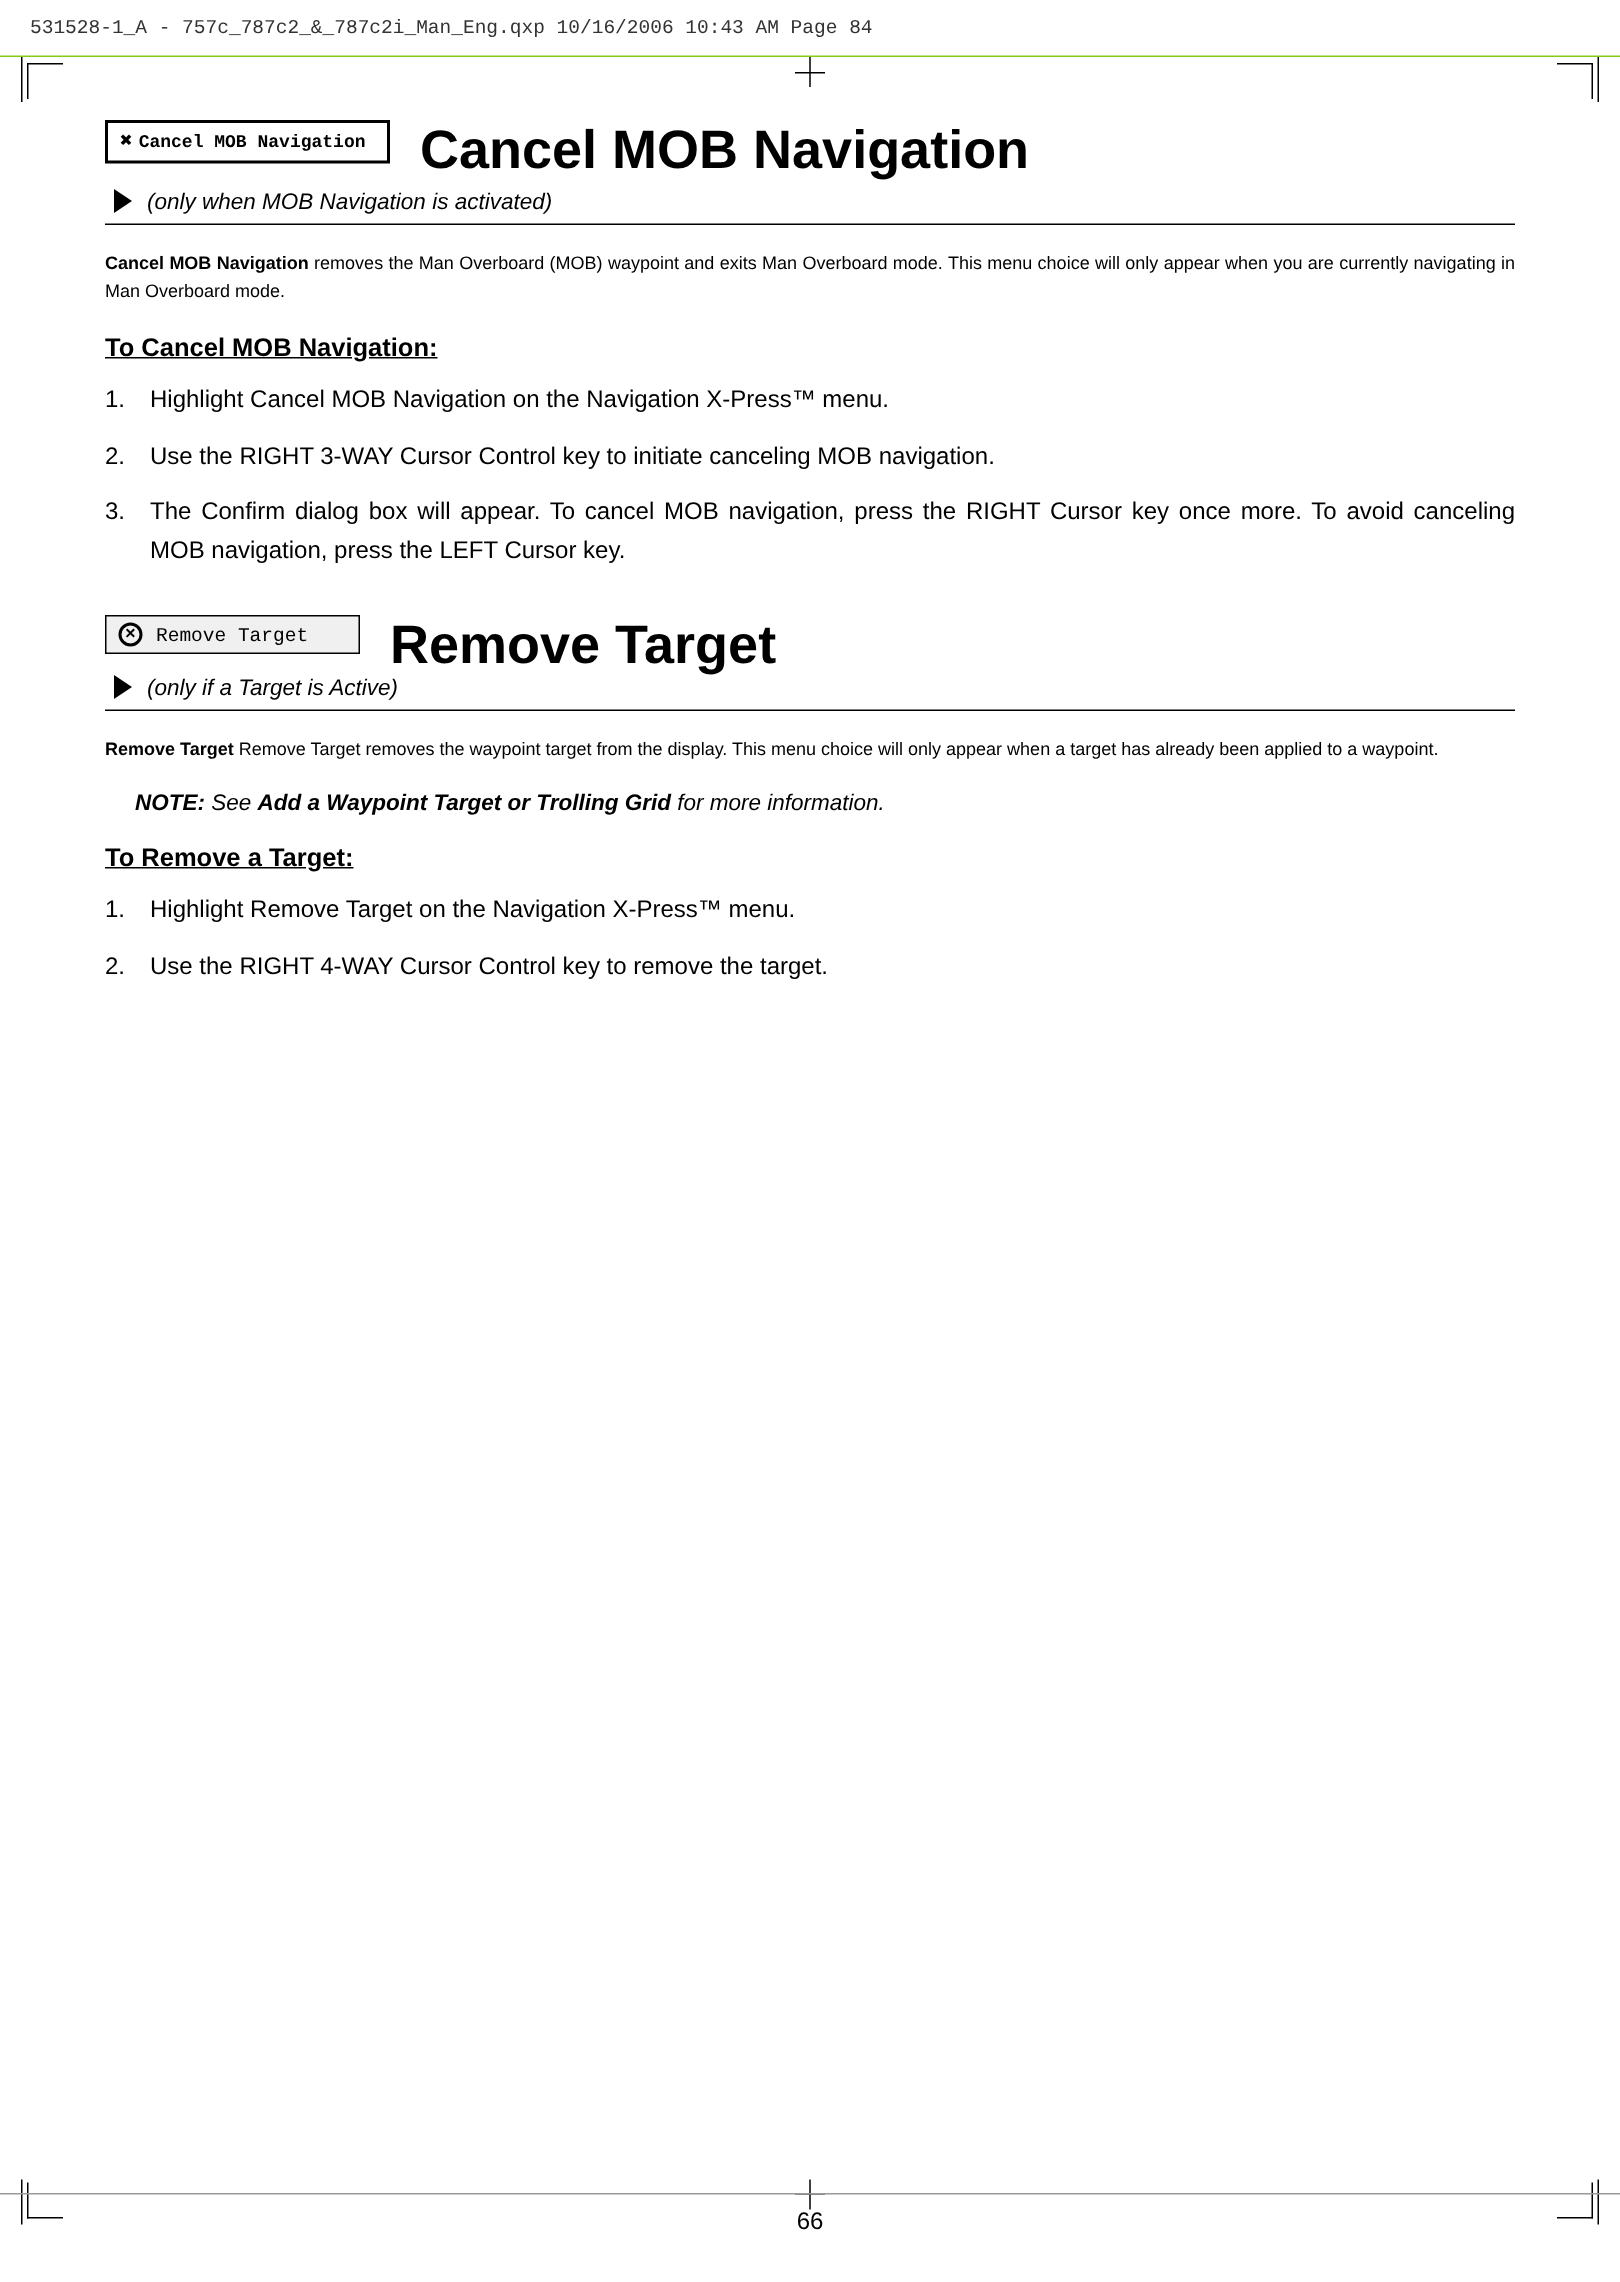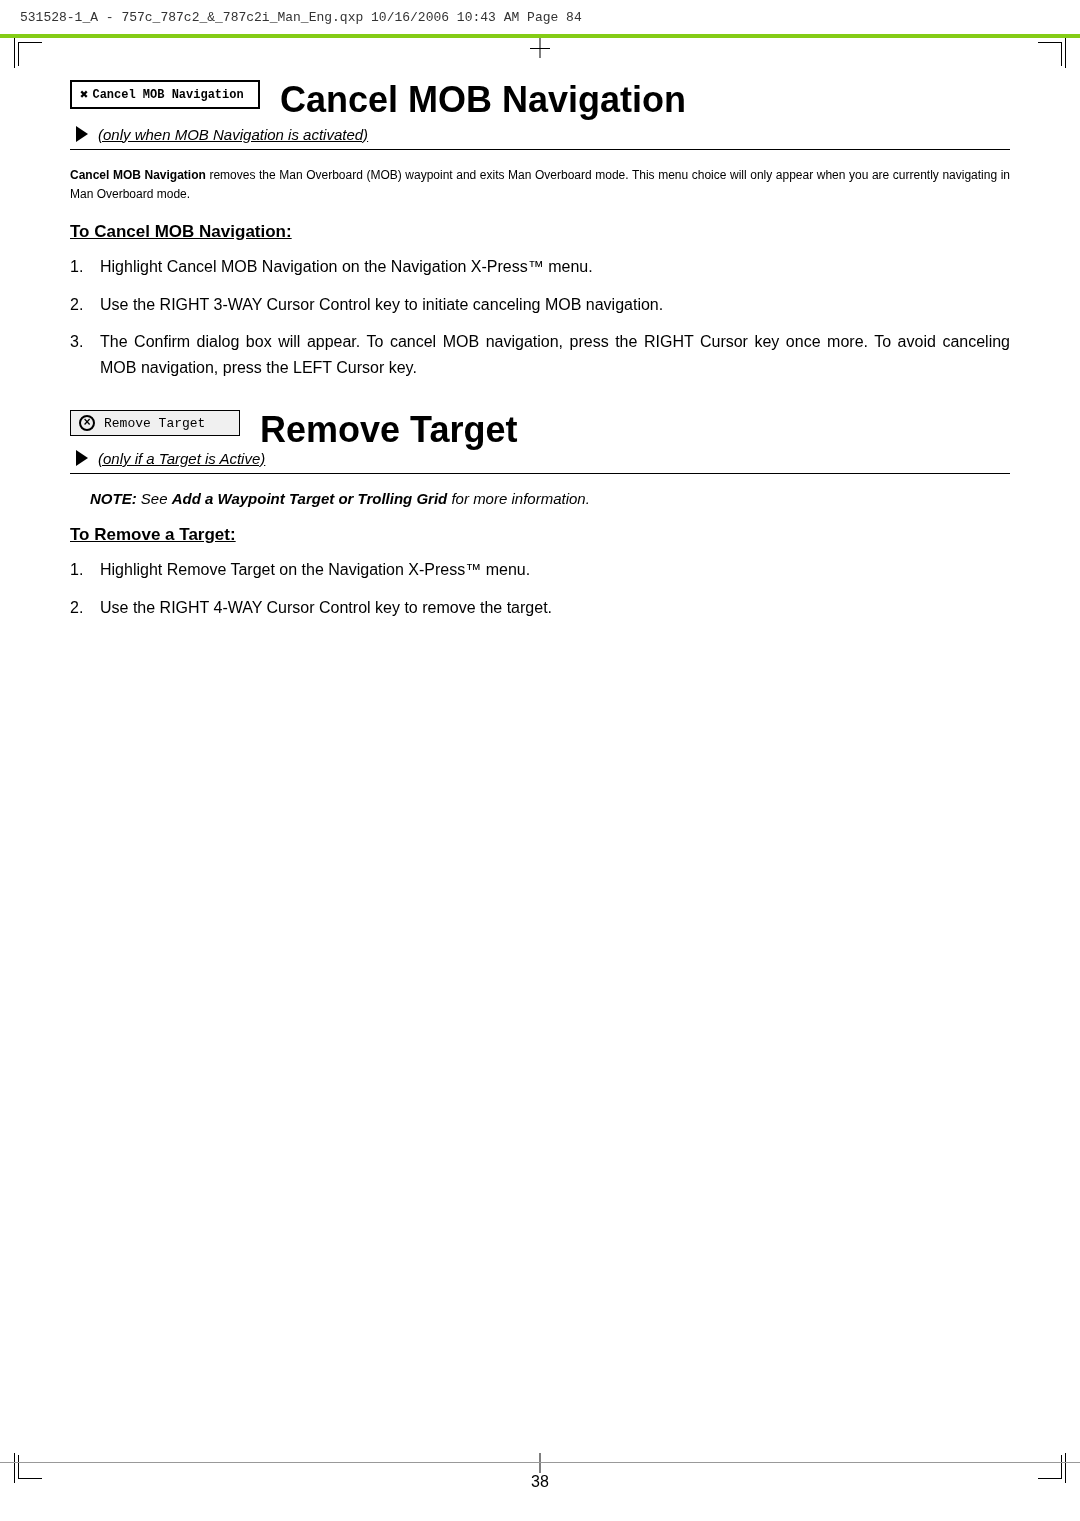--- a/index.html
+++ b/index.html
@@ -25,21 +25,21 @@
       padding: 0;
     }
 
     
     .header-bar {
       position: absolute;
       top: 0;
       left: 0;
       right: 0;
       height: 38px;
-      border-bottom: 4px solid #84cc16;
+      border-bottom: 1px solid #84cc16;
       display: flex;
       align-items: center;
       padding: 0 20px;
       font-size: 13px;
       color: #333;
       font-family: 'Courier New', monospace;
     }
 
     
     .corner-mark {
@@ -139,21 +139,20 @@
       border-bottom: 8px solid transparent;
       border-left: 12px solid #000;
       margin-right: 10px;
       margin-left: 4px;
     }
 
     .subtitle-text {
       font-style: italic;
       font-size: 15px;
       font-family: 'Arial', sans-serif;
-      text-decoration: underline;
     }
 
     .divider {
       border: none;
       border-top: 1px solid #000;
       margin: 0 0 16px 0;
     }
 
     .body-text {
       font-size: 12px;
@@ -415,20 +414,24 @@
         <div class="section-title">Remove Target</div>
       </div>
 
       <div class="sub-arrow-row-rt">
         <div class="arrow-right"></div>
         <span class="subtitle-text">(only if a Target is Active)</span>
       </div>
 
       <hr class="divider">
 
+      <p class="body-text">
+        <strong>Remove Target</strong>
+        <span>Remove Target removes the waypoint target from the display. This menu choice will only appear when a target has already been applied to a waypoint.</span>
+      </p>
 
       <p class="note-text">
         <em><strong>NOTE:</strong> See </em>
         <strong><em>Add a Waypoint Target or Trolling Grid</em></strong>
         <em> for more information.</em>
       </p>
 
       <p class="subheading">To Remove a Target:</p>
 
       <ol class="numbered-list">
@@ -440,16 +443,16 @@
           <span class="num">2.</span>
           <span class="li-text">Use the RIGHT 4-WAY Cursor Control key to remove the target.</span>
         </li>
       </ol>
 
     </div>
 
   </div>
 
   <div class="footer">
-    <span class="page-number">38</span>
+    <span class="page-number">66</span>
   </div>
 
 </div>
 
 </body></html>

